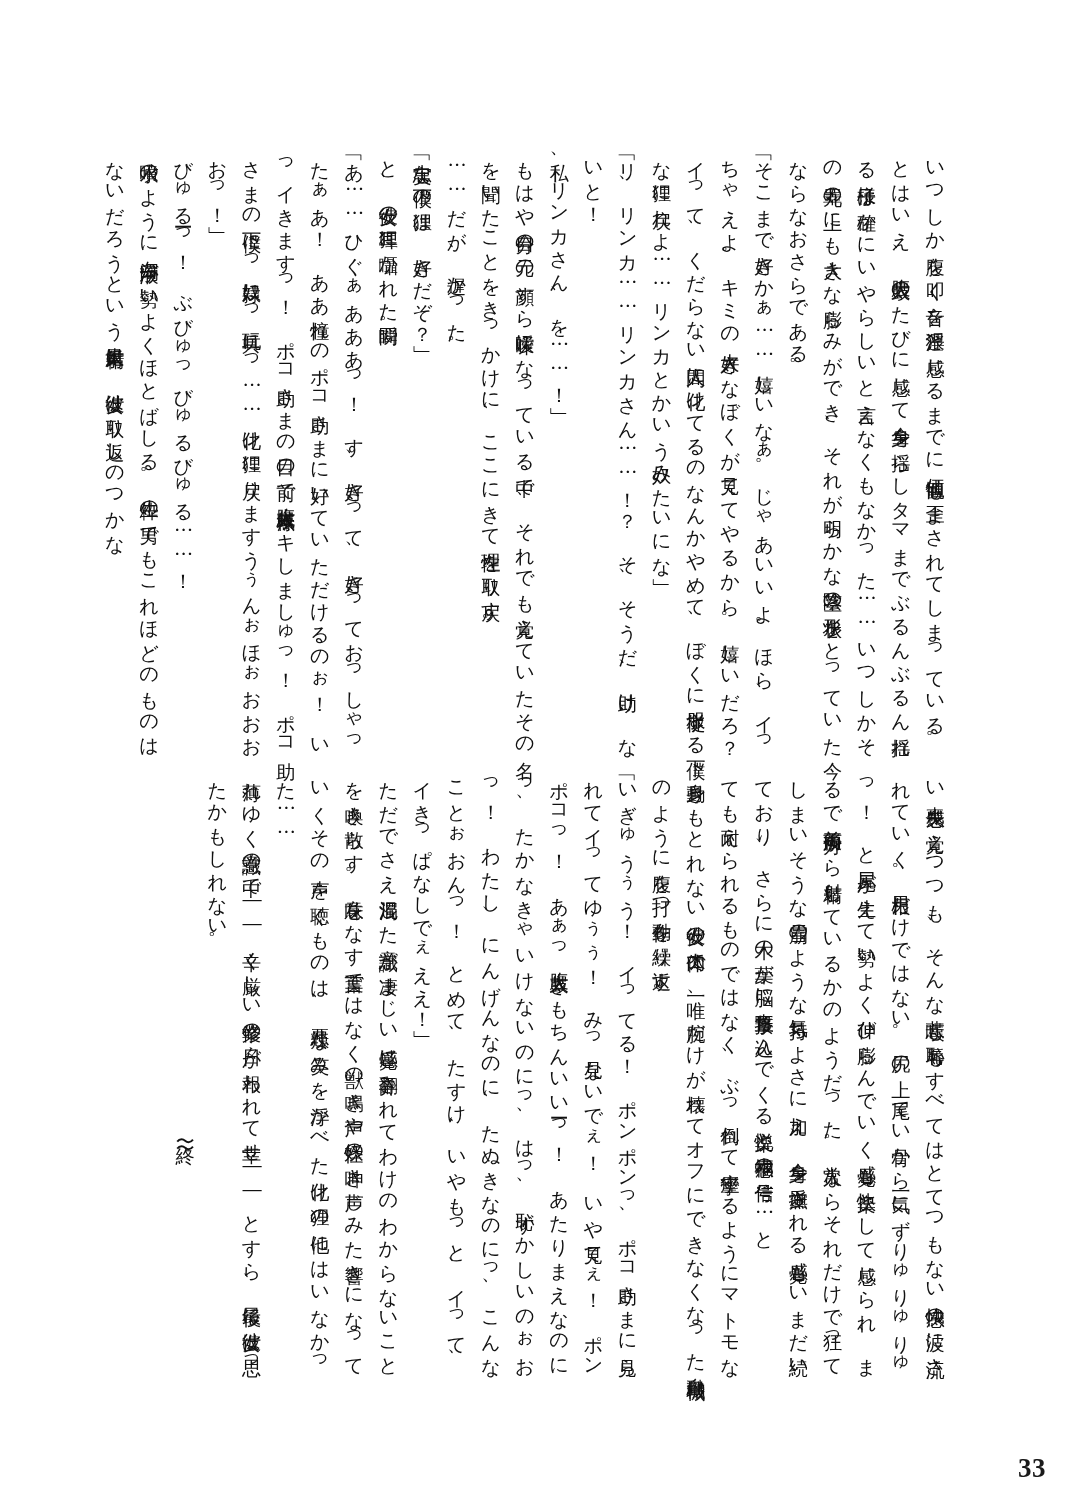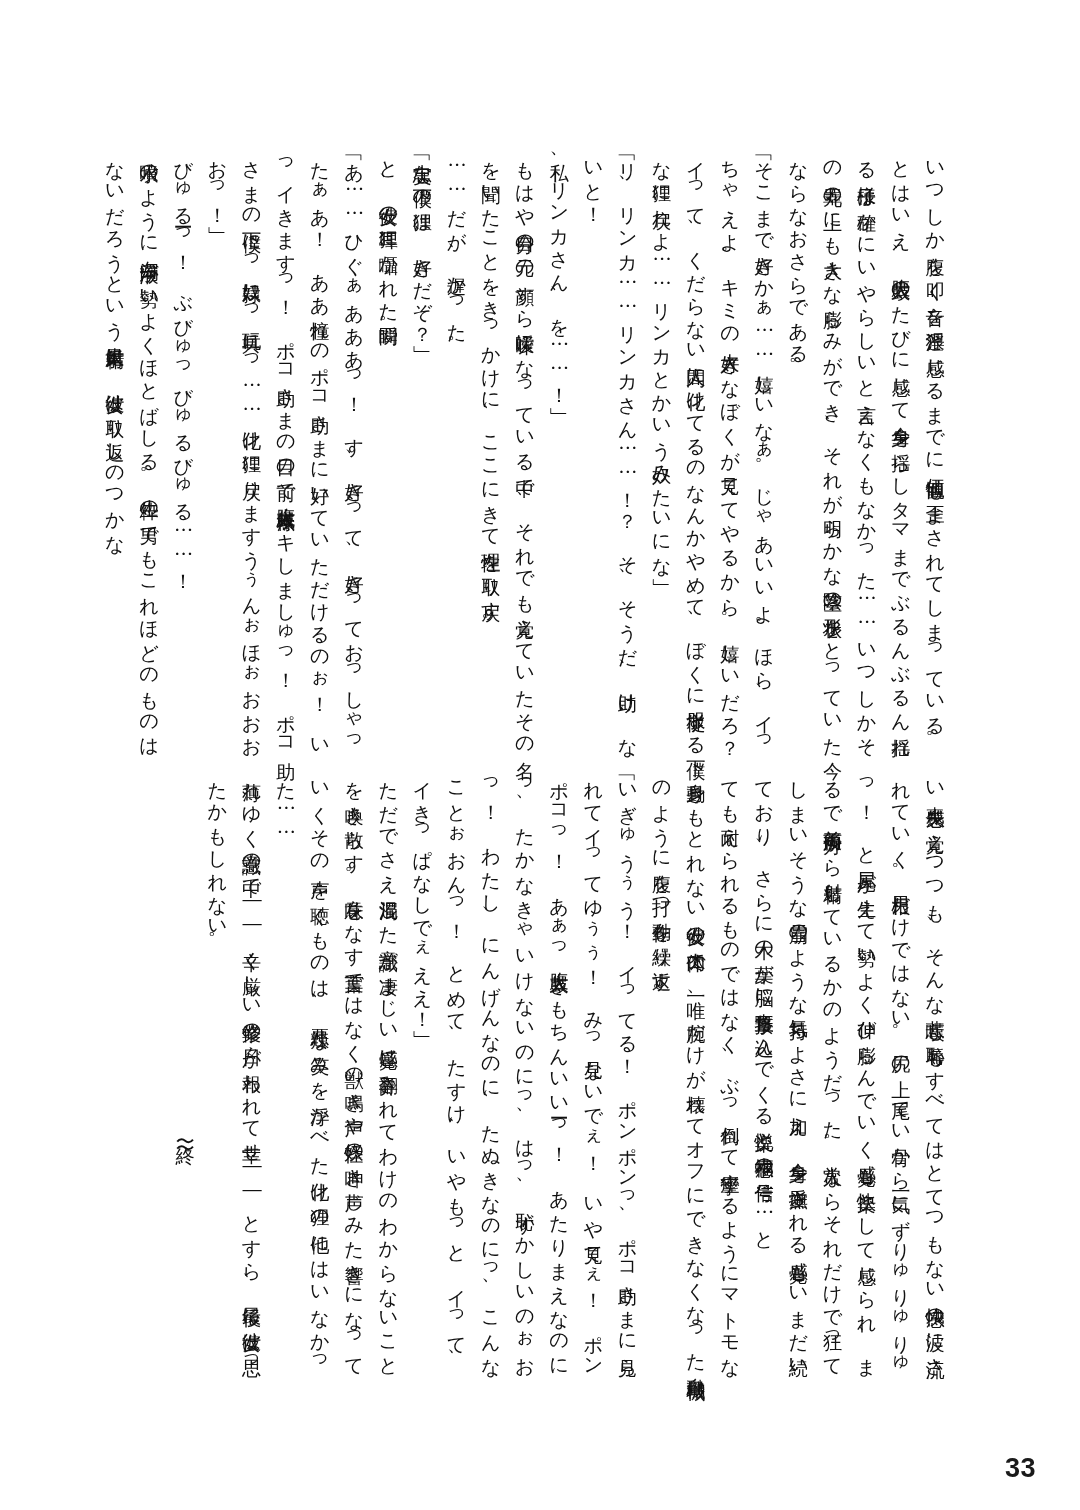--- a/index.html
+++ b/index.html
@@ -70,23 +70,23 @@
     left: 172px;
     font-size: 19.2px;
     letter-spacing: 0.18em;
     color: #111111;
     font-family: "DejaVu Serif", "Liberation Serif", serif;
   }
 
   
   #page-number {
     position: absolute;
-    right: 44px;
+    right: 34px;
     bottom: 26px;
-    font-family: Liberation Sans, sans-serif;
+    font-family: Liberation Serif, serif;
     font-size: 27px;
     font-weight: 600;
     color: #1a1a1a;
     letter-spacing: 0.02em;
   }
 </style>
 </head>
 <body>
 
 <div class="page">

